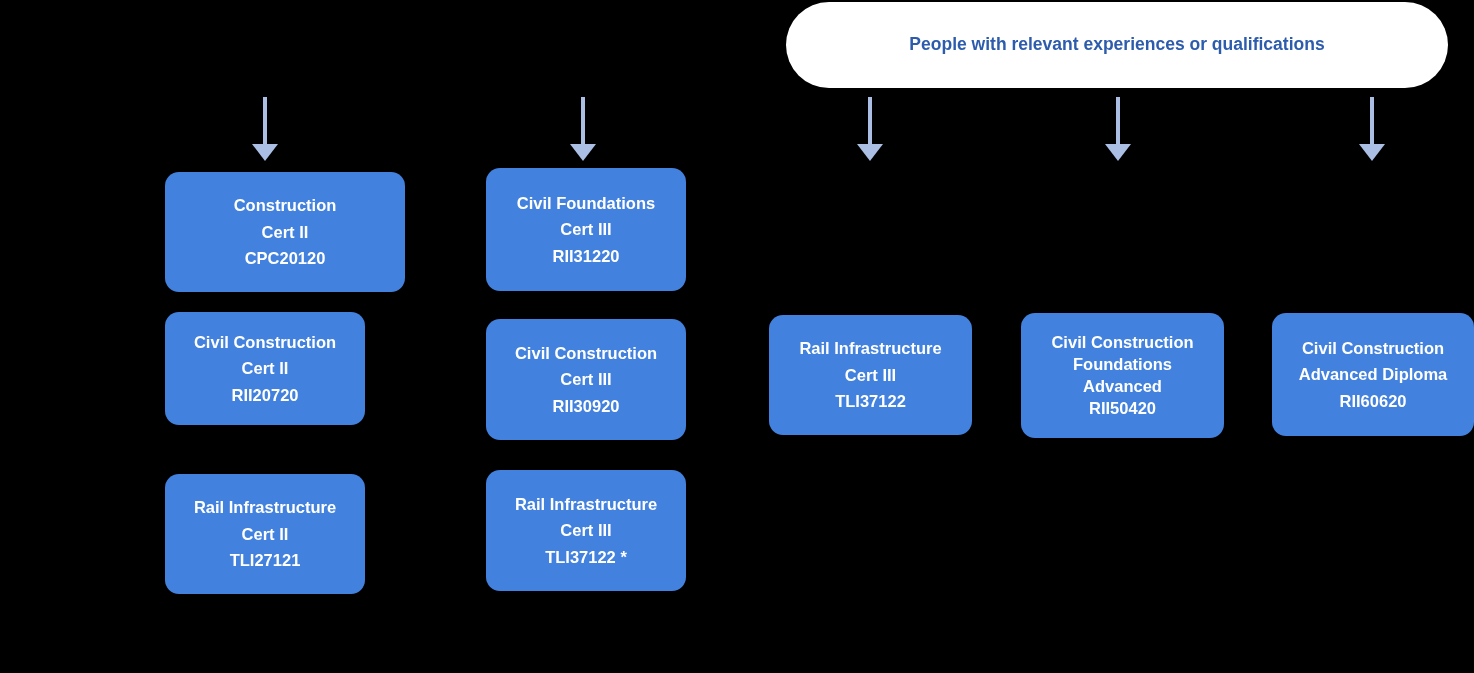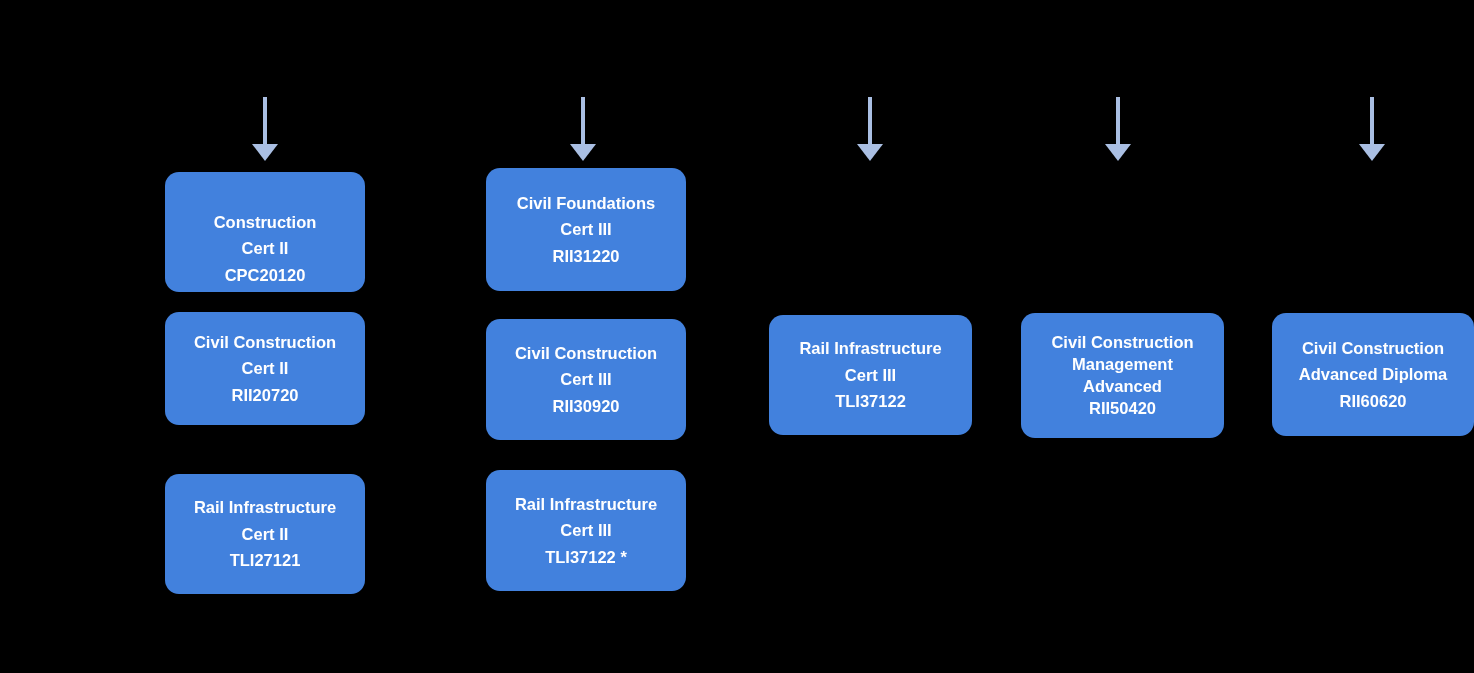--- a/index.html
+++ b/index.html
@@ -82,20 +82,25 @@
     border-top: 17px solid #aabfe3;
   }
 </style>
 </head>
 <body>
 
 <div id="canvas">
 
 
 
+  <div class="pill" style="left:786px; top:2px; width:662px; height:86px;">
+    <span class="pill-text">
+      <span class="line">People with relevant experiences or qualifications</span>
+    </span>
+  </div>
 
   <div class="arrow" style="left:252px; top:97px; height:64px;">
     <div class="shaft" style="height:47px;"></div>
     <div class="head" style="top:47px;"></div>
   </div>
 
   <div class="arrow" style="left:570px; top:97px; height:64px;">
     <div class="shaft" style="height:47px;"></div>
     <div class="head" style="top:47px;"></div>
   </div>
@@ -108,21 +113,21 @@
   <div class="arrow" style="left:1105px; top:97px; height:64px;">
     <div class="shaft" style="height:47px;"></div>
     <div class="head" style="top:47px;"></div>
   </div>
 
   <div class="arrow" style="left:1359px; top:97px; height:64px;">
     <div class="shaft" style="height:47px;"></div>
     <div class="head" style="top:47px;"></div>
   </div>
 
-  <div class="qual gap-wide" style="left:165px; top:172px; width:200px; height:120px;align-items:flex-end;">
+  <div class="qual gap-wide" style="left:165px; top:172px; width:240px; height:120px;">
     <span class="lines">
       <span class="line">Construction</span>
       <span class="line">Cert II</span>
       <span class="line">CPC20120</span>
     </span>
   </div>
 
   <div class="qual gap-wide" style="left:165px; top:312px; width:200px; height:113px;">
     <span class="lines">
       <span class="line">Civil Construction</span>
@@ -167,21 +172,21 @@
     <span class="lines">
       <span class="line">Rail Infrastructure</span>
       <span class="line">Cert III</span>
       <span class="line">TLI37122</span>
     </span>
   </div>
 
   <div class="qual gap-tight" style="left:1021px; top:313px; width:203px; height:125px;">
     <span class="lines">
       <span class="line">Civil Construction</span>
-      <span class="line">Management</span>
+      <span class="line">Foundations</span>
       <span class="line">Advanced</span>
       <span class="line">RII50420</span>
     </span>
   </div>
 
   <div class="qual gap-wide" style="left:1272px; top:313px; width:202px; height:123px;">
     <span class="lines">
       <span class="line">Civil Construction</span>
       <span class="line">Advanced Diploma</span>
       <span class="line">RII60620</span>

